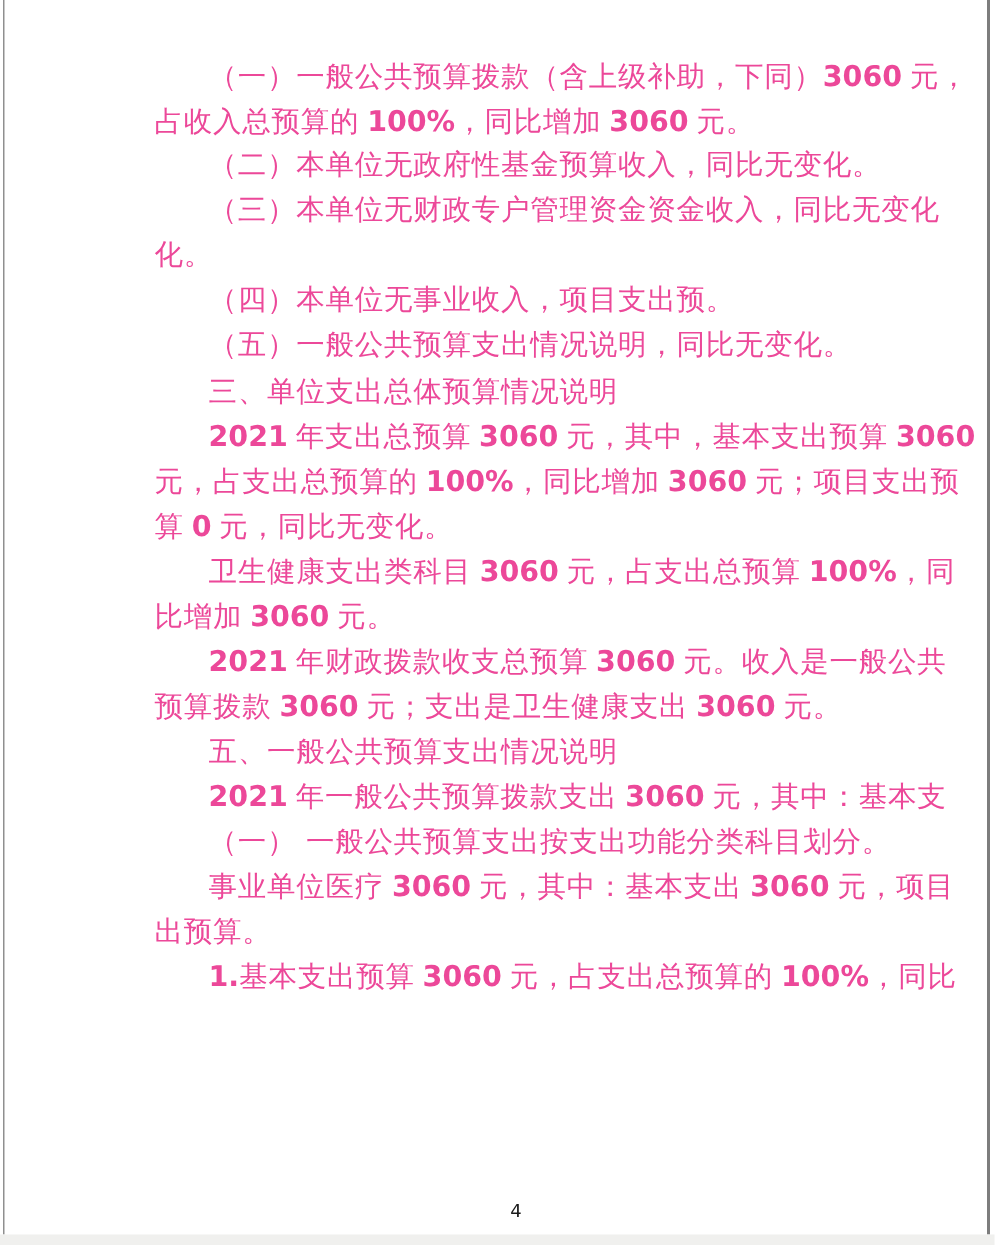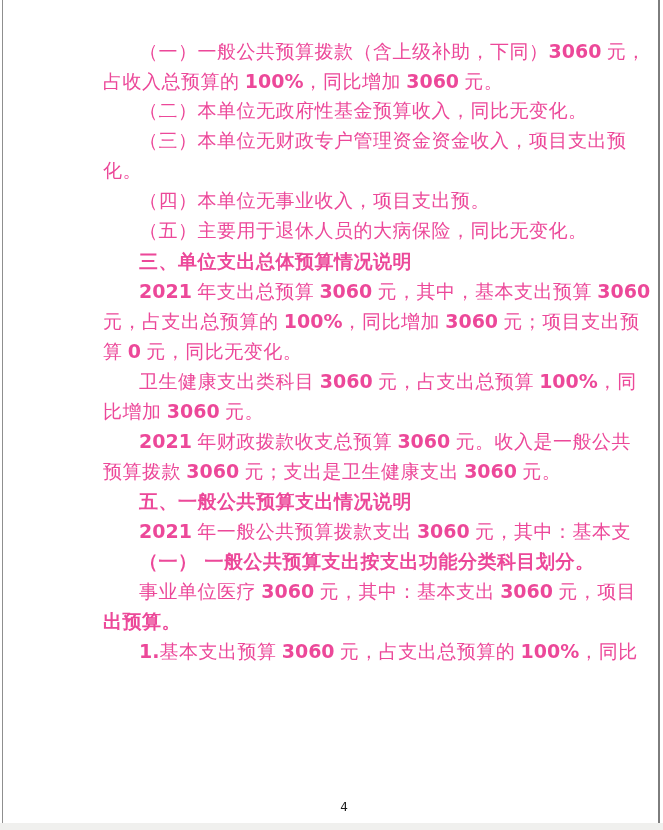--- a/index.html
+++ b/index.html
@@ -40,21 +40,21 @@
     font-size: 19px;
     line-height: 30px;
     height: 30px;
     color: #ec4899;
     white-space: nowrap;
     letter-spacing: 0.5px;
   }
   .line.indent { padding-left: 36px; }
   .line.heading {
     font-family: "DejaVu Sans", sans-serif;
-    font-weight: bold;
+    font-weight: normal;
     letter-spacing: 0.5px;
   }
   .line b.num {
     font-family: "DejaVu Sans", sans-serif;
     font-weight: 700;
     letter-spacing: 0;
   }
   .page-number {
     position: absolute;
     left: 103px;
@@ -70,24 +70,24 @@
 <body>
 
 <div class="page-border left"></div>
 <div class="page-border right"></div>
 <div class="bottom-strip"></div>
 
 <div class="doc-body">
     <div class="line body indent">（一）一般公共预算拨款（含上级补助，下同）<b class="num">3060</b> 元，</div>
     <div class="line body">占收入总预算的 <b class="num">100%</b>，同比增加 <b class="num">3060</b> 元。</div>
     <div class="line body indent">（二）本单位无政府性基金预算收入，同比无变化。</div>
-    <div class="line body indent">（三）本单位无财政专户管理资金资金收入，项目支出预</div>
+    <div class="line body indent">（三）本单位无财政专户管理资金资金收入，同比无变化</div>
     <div class="line body">化。</div>
     <div class="line body indent">（四）本单位无事业收入，项目支出预。</div>
-    <div class="line body indent">（五）主要用于退休人员的大病保险，同比无变化。</div>
+    <div class="line body indent">（五）一般公共预算支出情况说明，同比无变化。</div>
     <div class="line heading indent">三、单位支出总体预算情况说明</div>
     <div class="line body indent"><b class="num">2021</b> 年支出总预算 <b class="num">3060</b> 元，其中，基本支出预算 <b class="num">3060</b></div>
     <div class="line body">元，占支出总预算的 <b class="num">100%</b>，同比增加 <b class="num">3060</b> 元；项目支出预</div>
     <div class="line body">算 <b class="num">0</b> 元，同比无变化。</div>
     <div class="line body indent">卫生健康支出类科目 <b class="num">3060</b> 元，占支出总预算 <b class="num">100%</b>，同</div>
     <div class="line body">比增加 <b class="num">3060</b> 元。</div>
     <div class="line body indent"><b class="num">2021</b> 年财政拨款收支总预算 <b class="num">3060</b> 元。收入是一般公共</div>
     <div class="line body">预算拨款 <b class="num">3060</b> 元；支出是卫生健康支出 <b class="num">3060</b> 元。</div>
     <div class="line heading indent">五、一般公共预算支出情况说明</div>
     <div class="line body indent"><b class="num">2021</b> 年一般公共预算拨款支出 <b class="num">3060</b> 元，其中：基本支</div>

